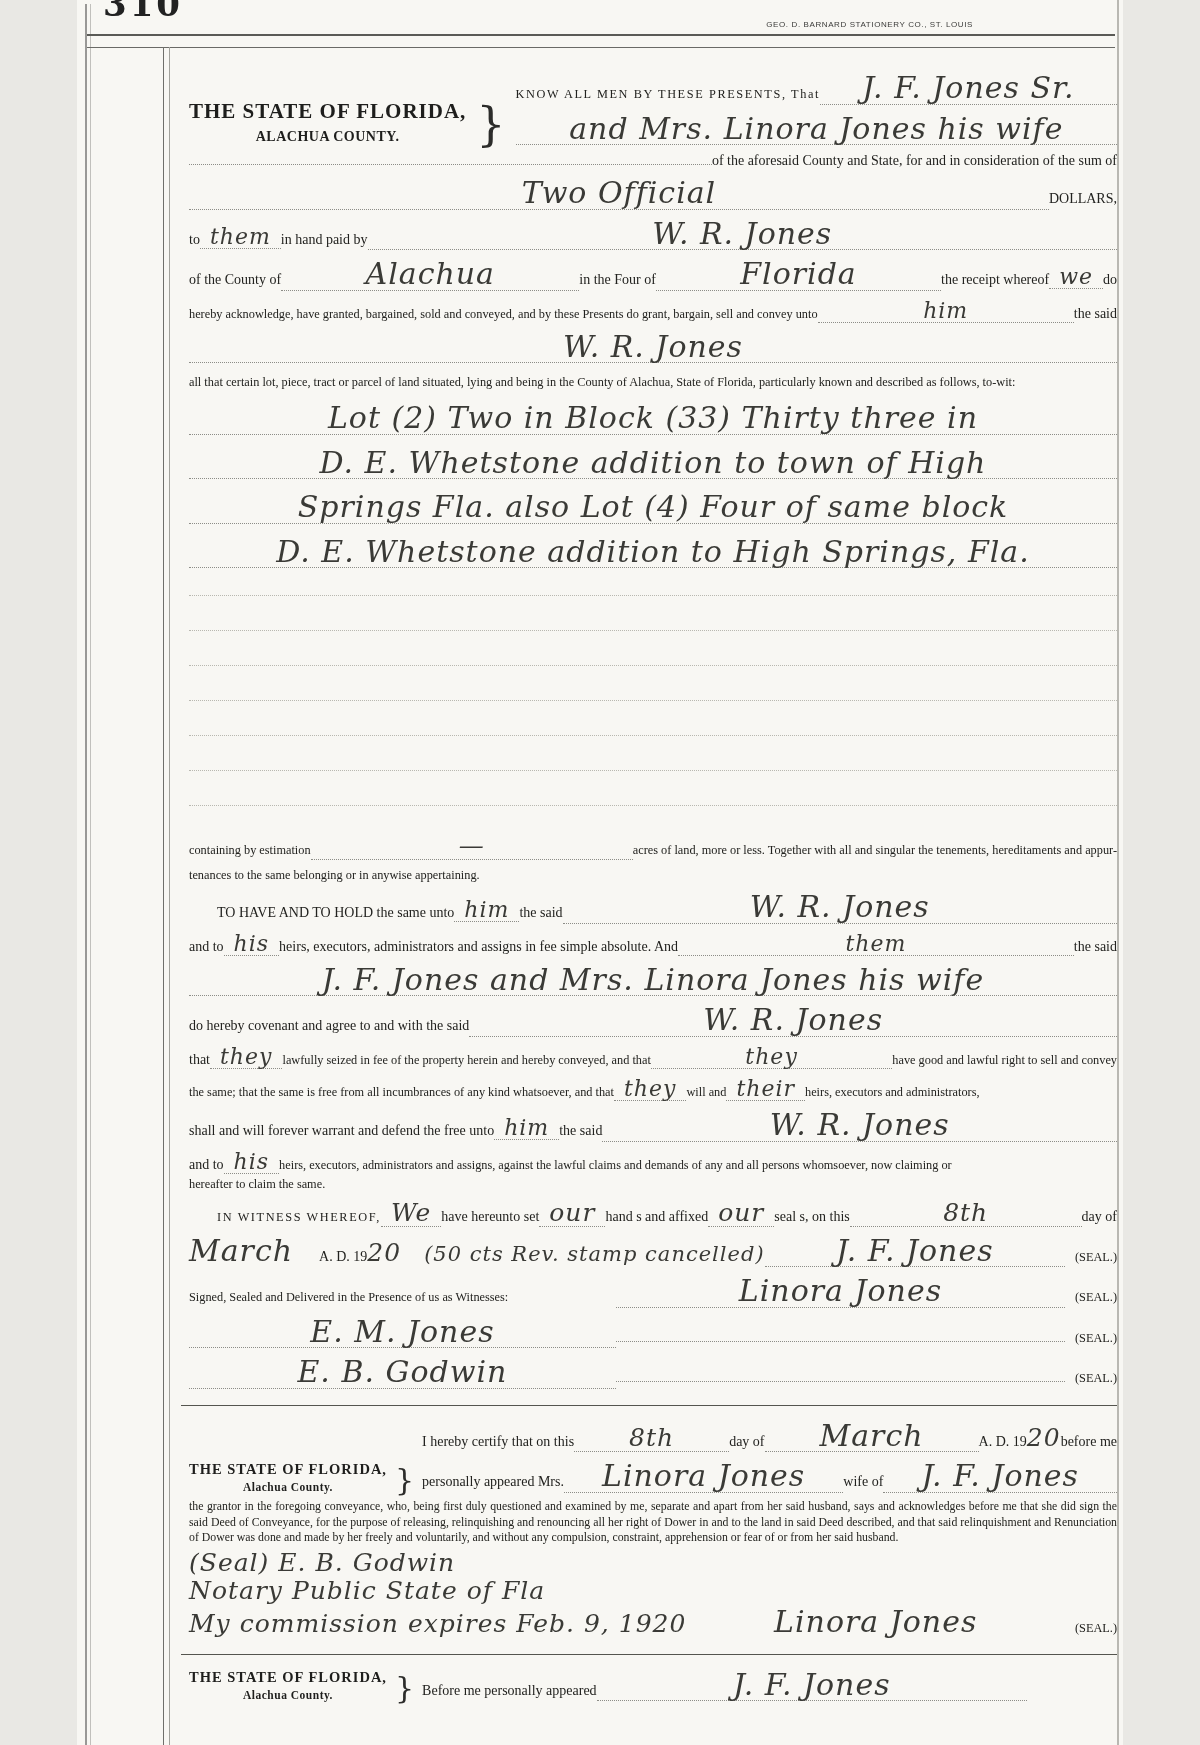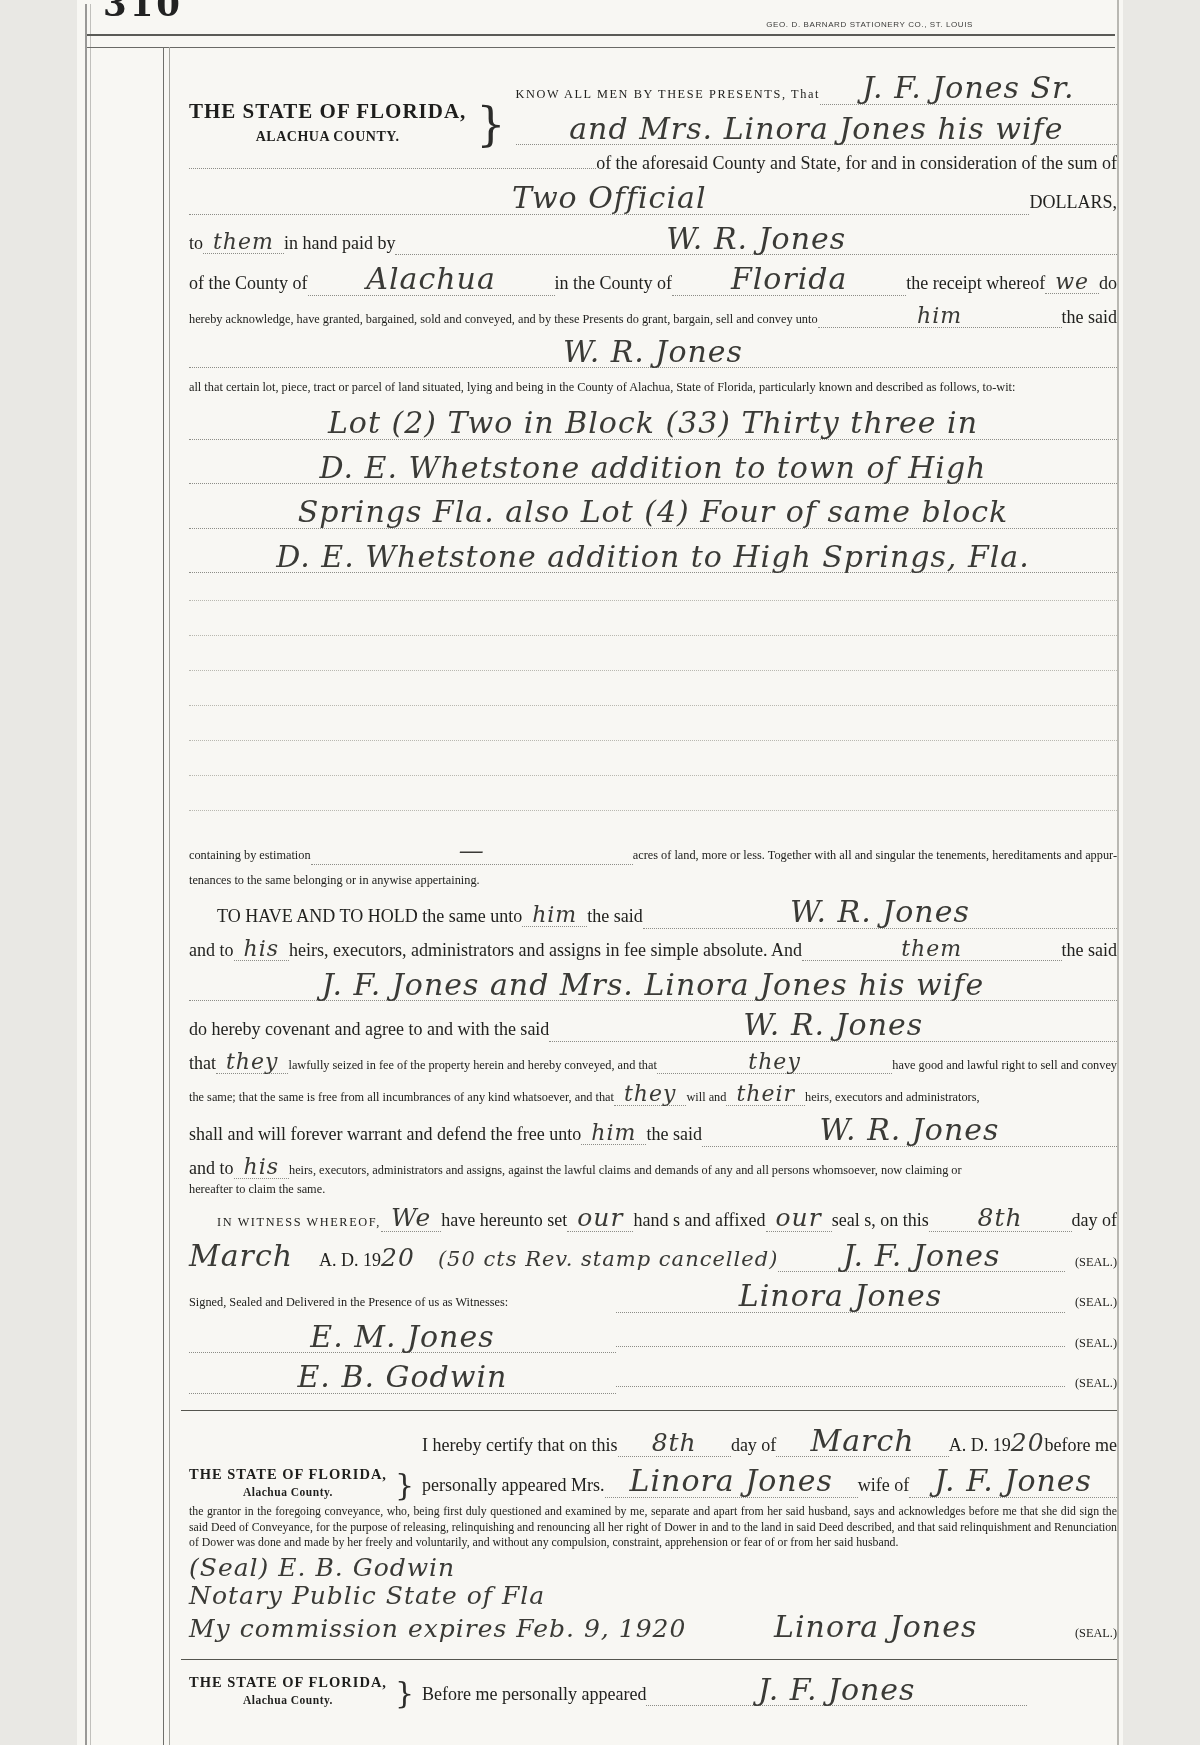--- a/index.html
+++ b/index.html
@@ -13,21 +13,21 @@
   .rule-left-a{position:absolute;left:86px;top:47px;bottom:0;width:1px;background:#6f6f6b;}
   .rule-left-b{position:absolute;left:92px;top:47px;bottom:0;width:1px;background:#a2a29c;}
   .edge-right{position:absolute;right:4px;top:0;bottom:0;width:2px;background:#b9b8b2;}
   .folio{position:absolute;top:-16px;left:26px;font-family:"DejaVu Serif",serif;font-weight:bold;
          font-size:34px;letter-spacing:3px;color:#222;}
   .stationer{position:absolute;top:20px;right:150px;font-size:8px;letter-spacing:.6px;color:#3a3a38;
              font-family:"Liberation Sans",sans-serif;}
   .content{position:absolute;left:112px;top:58px;width:928px;}
   
   .line{display:flex;align-items:baseline;margin-top:8px;min-height:14px;}
-  .p{font-size:18px;white-space:nowrap;color:#22221f;}
+  .p{font-size:14px;white-space:nowrap;color:#22221f;}
   .p.sm{font-size:12.3px;}
   .caps{font-size:12.3px;letter-spacing:1.6px;}
   .seal{margin-left:10px;font-size:12.3px;}
   .fill{flex:1 1 auto;border-bottom:1px dotted #8d8d87;text-align:center;min-width:20px;}
   .fill.nohw{height:6px;}
   
   .hw{font-family:"DejaVu Serif",serif;font-style:italic;color:#3a3a36;letter-spacing:1px;line-height:1.05;}
   .hw1{font-size:22px;}            
   .hw2{font-size:25px;}            
   .hw3{font-size:30px;}            
@@ -98,21 +98,21 @@
       <div class="line">
         <span class="p">to</span>
         <span class="hw hw1 u">them</span>
         <span class="p">in hand paid by</span>
         <span class="fill hw hw3">W. R. Jones</span>
       </div>
 
       <div class="line">
         <span class="p">of the County of</span>
         <span class="fill hw hw3">Alachua</span>
-        <span class="p">in the County of</span>
+        <span class="p">in the Four of</span>
         <span class="fill hw hw3">Florida</span>
         <span class="p">the receipt whereof</span>
         <span class="hw hw1 u">we</span>
         <span class="p">do</span>
       </div>
 
       <div class="line">
         <span class="p sm">hereby acknowledge, have granted, bargained, sold and conveyed, and by these Presents do grant, bargain, sell and convey unto</span>
         <span class="fill hw hw1">him</span>
         <span class="p">the said</span>

